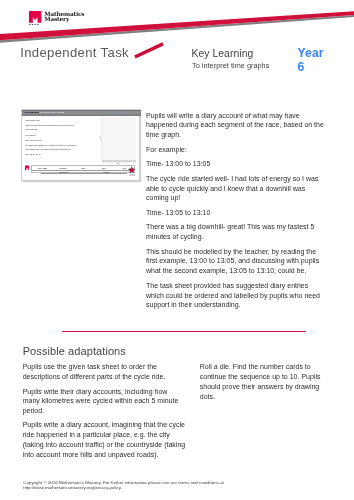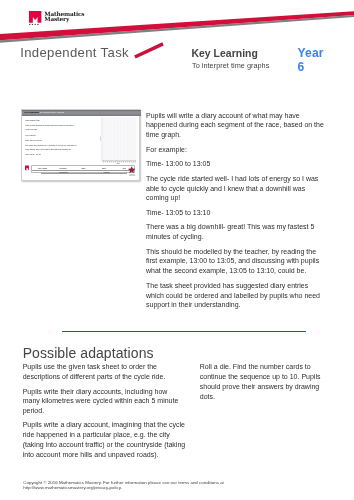--- a/index.html
+++ b/index.html
@@ -8,21 +8,21 @@
   .page{position:relative;width:308px;height:500px;background:#fff;}
 
   
   .logo{position:absolute;left:29.3px;top:11.3px;display:flex;align-items:flex-start;}
   .logo-mark{width:12.4px;height:14.1px;flex:none;}
   .logo-words{margin-left:2.6px;line-height:5.55px;font-family:"DejaVu Serif",serif;font-weight:700;
      font-size:5.8px;color:#231f20;letter-spacing:-0.2px;padding-top:0.4px;}
   .band{position:absolute;left:0;top:0;width:354px;height:48px;overflow:hidden;}
 
   .title{position:absolute;left:20.2px;top:45px;font-size:13.1px;color:#58595b;letter-spacing:0.35px;}
-  .kl-title{position:absolute;left:191.4px;top:48.4px;font-size:10.4px;font-weight:700;color:#434345;letter-spacing:0.06px;}
+  .kl-title{position:absolute;left:191.4px;top:48.4px;font-size:10.4px;font-weight:400;color:#434345;letter-spacing:0.06px;}
   .kl-sub{position:absolute;left:192px;top:60.5px;font-size:7.3px;color:#434345;letter-spacing:0.03px;}
   .year{position:absolute;left:297.6px;top:46.3px;font-size:12.1px;font-weight:700;color:#3b82f6;letter-spacing:0.1px;}
 
   
   .sec-title{position:absolute;left:22.6px;top:86.3px;font-size:8.35px;color:#454547;letter-spacing:0.085px;}
 
   
   .thumb{position:absolute;left:21px;top:109px;width:119px;height:72px;background:#fff;
      box-sizing:border-box;border:0.6px solid #cdcdcd;box-shadow:0.7px 0.7px 1.2px rgba(0,0,0,.22);}
   .th-bar{position:absolute;left:0;top:0;width:119px;height:5.8px;
@@ -43,21 +43,21 @@
   .th-wrow1 span{flex:1;text-align:center;}
   .th-wrow2{justify-content:space-around;width:86px;margin-left:9px;}
   .th-star-cap{position:absolute;left:107.2px;top:9.4px;width:5.6px;height:3.4px;
      background:repeating-linear-gradient(180deg,#cfcfcf 0 0.6px,transparent 0.6px 1.4px);}
 
   .rcol{position:absolute;left:146px;top:110.6px;width:179px;font-size:7.0px;color:#2d2d2d;line-height:9.75px;}
   .rcol p{margin:0 0 4.82px 0;}
 
   
   .rule{position:absolute;left:62px;top:331px;width:244px;height:1px;background:#d0103a;}
-  .h2{position:absolute;font-size:14px;color:#454547;letter-spacing:0.085px;text-align:center;}
+  .h2{position:absolute;font-size:11px;color:#454547;letter-spacing:0.085px;text-align:center;}
   .bcol{position:absolute;font-size:7.0px;color:#2d2d2d;line-height:9.78px;}
   .bcol p{margin:0 0 4.6px 0;}
 
   .footer{position:absolute;left:23.3px;top:479.6px;font-size:4.4px;letter-spacing:0.012px;color:#3f3f41;}
 </style>
 </head>
 <body>
 
 <div class="page">
 

